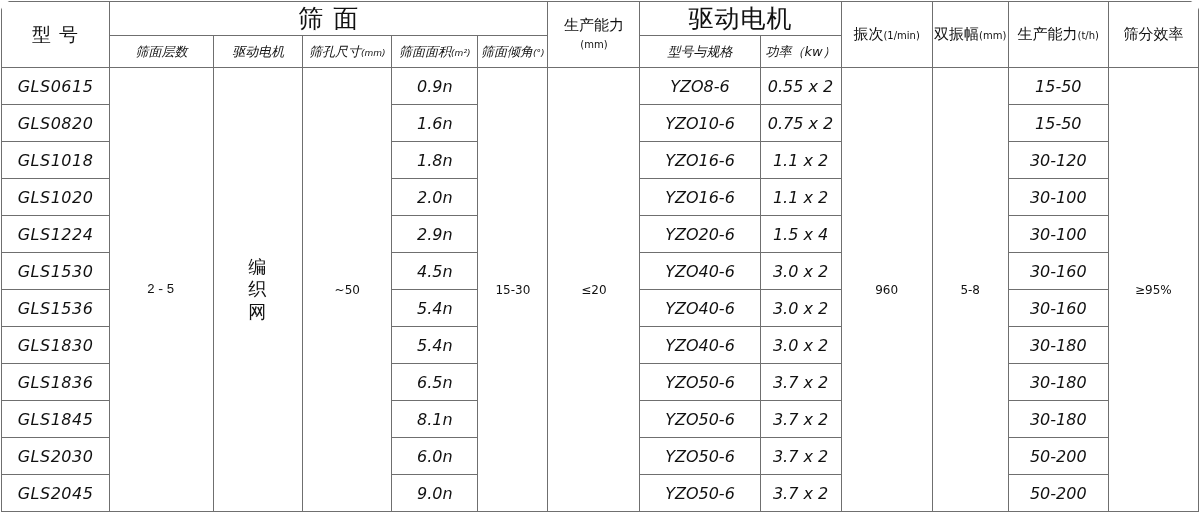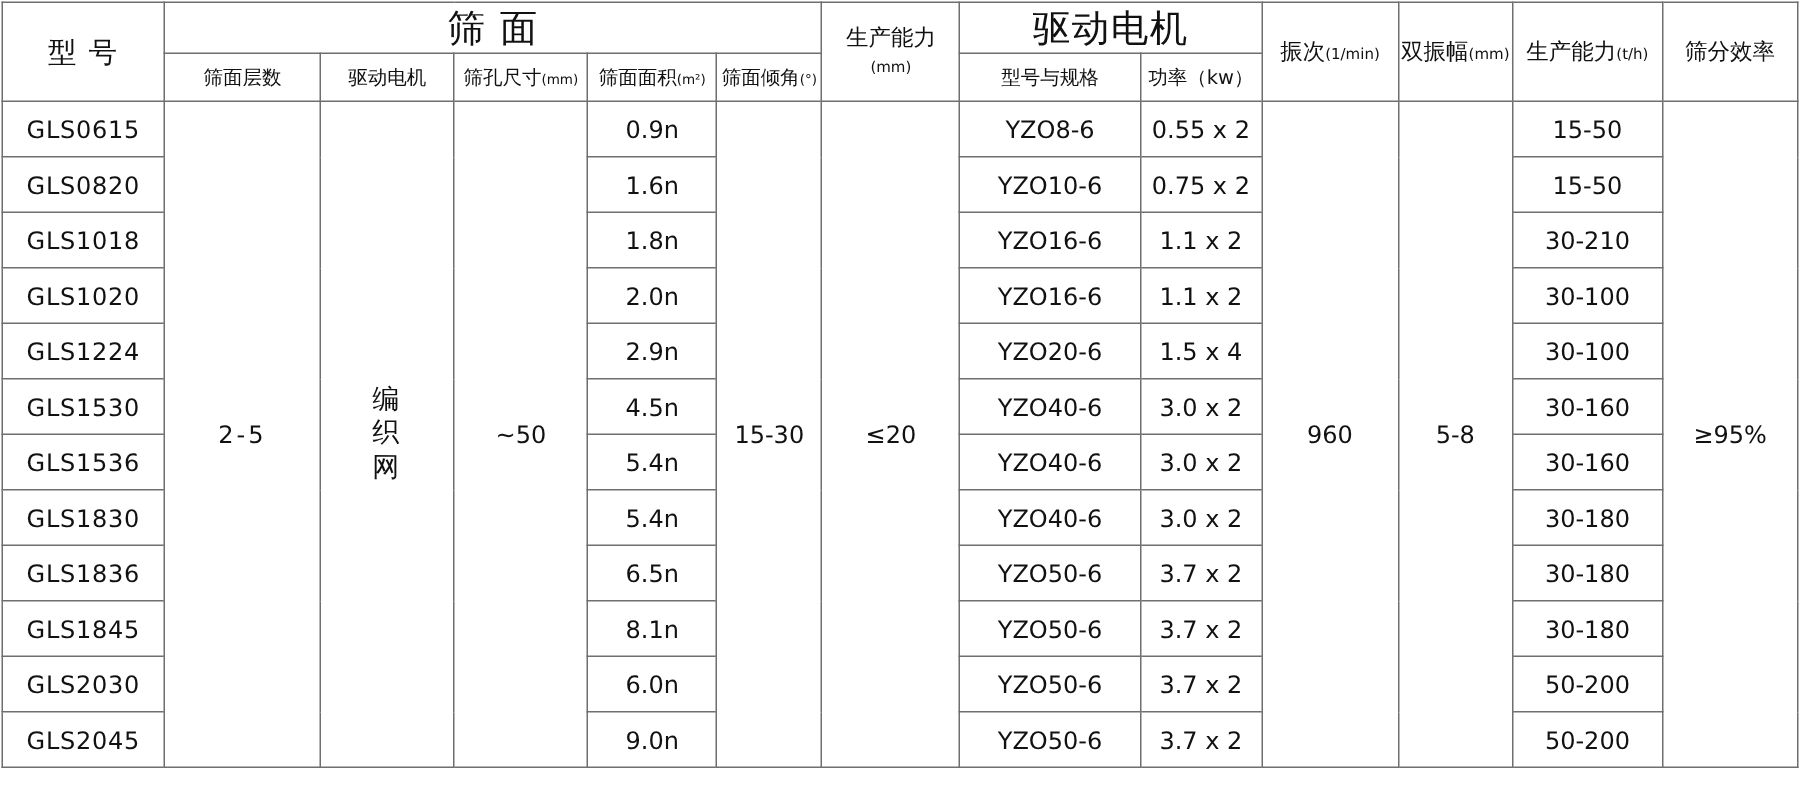--- a/index.html
+++ b/index.html
@@ -11,20 +11,21 @@
     font-family: "DejaVu Sans", "Liberation Sans", sans-serif;
     color: #111111;
   }
   #sheet {
     width: 1200px;
     height: 523px;
     position: relative;
     box-sizing: border-box;
     background: #ffffff;
     overflow: hidden;
+    border-radius: 15px;
   }
   table.spec {
     border-collapse: collapse;
     table-layout: fixed;
     width: 1198px;
     margin: 1px 0 0 1px;
     background: #ffffff;
   }
   table.spec td, table.spec th {
     border: 1px solid #6f6f6f;
@@ -41,20 +42,21 @@
     font-weight: bold;
     letter-spacing: 1px;
     height: 31px;
   }
   .hdr-sub {
     background: #d9d9d9;
     font-size: 13px;
     font-weight: normal;
     height: 31px;
     letter-spacing: 0px;
+    font-style: italic;
   }
   .hdr-tall {
     background: #d9d9d9;
     font-size: 19px;
     font-weight: bold;
     letter-spacing: 1px;
   }
   .hdr-tall-small {
     background: #d9d9d9;
     font-size: 15px;
@@ -69,39 +71,41 @@
     font-size: 9px;
     font-weight: normal;
   }
   .twoline {
     line-height: 1.15;
   }
   
   .cell {
     font-size: 16px;
     height: 36px;
+    font-style: italic;
   }
   .model {
     font-size: 16px;
     letter-spacing: 0.5px;
   }
   .vert {
     font-size: 18px;
     line-height: 1.25;
     letter-spacing: 2px;
   }
   .vert span {
     display: block;
   }
   .merged {
-    font-size: 16px;
+    font-size: 12px;
   }
   .merged-sp {
-    font-size: 16px;
+    font-size: 13px;
     letter-spacing: 2px;
+    font-family: Liberation Mono, monospace;
   }
 </style>
 </head>
 <body>
 
 <div id="sheet">
   <table class="spec">
     <colgroup>
       <col style="width:108px">
       <col style="width:104px">
@@ -182,21 +186,21 @@
         <td class="cell">1.6n</td>
         <td class="cell">YZO10-6</td>
         <td class="cell">0.75 x 2</td>
         <td class="cell">15-50</td>
       </tr>
       <tr>
         <td class="cell model">GLS1018</td>
         <td class="cell">1.8n</td>
         <td class="cell">YZO16-6</td>
         <td class="cell">1.1 x 2</td>
-        <td class="cell">30-210</td>
+        <td class="cell">30-120</td>
       </tr>
       <tr>
         <td class="cell model">GLS1020</td>
         <td class="cell">2.0n</td>
         <td class="cell">YZO16-6</td>
         <td class="cell">1.1 x 2</td>
         <td class="cell">30-100</td>
       </tr>
       <tr>
         <td class="cell model">GLS1224</td>

